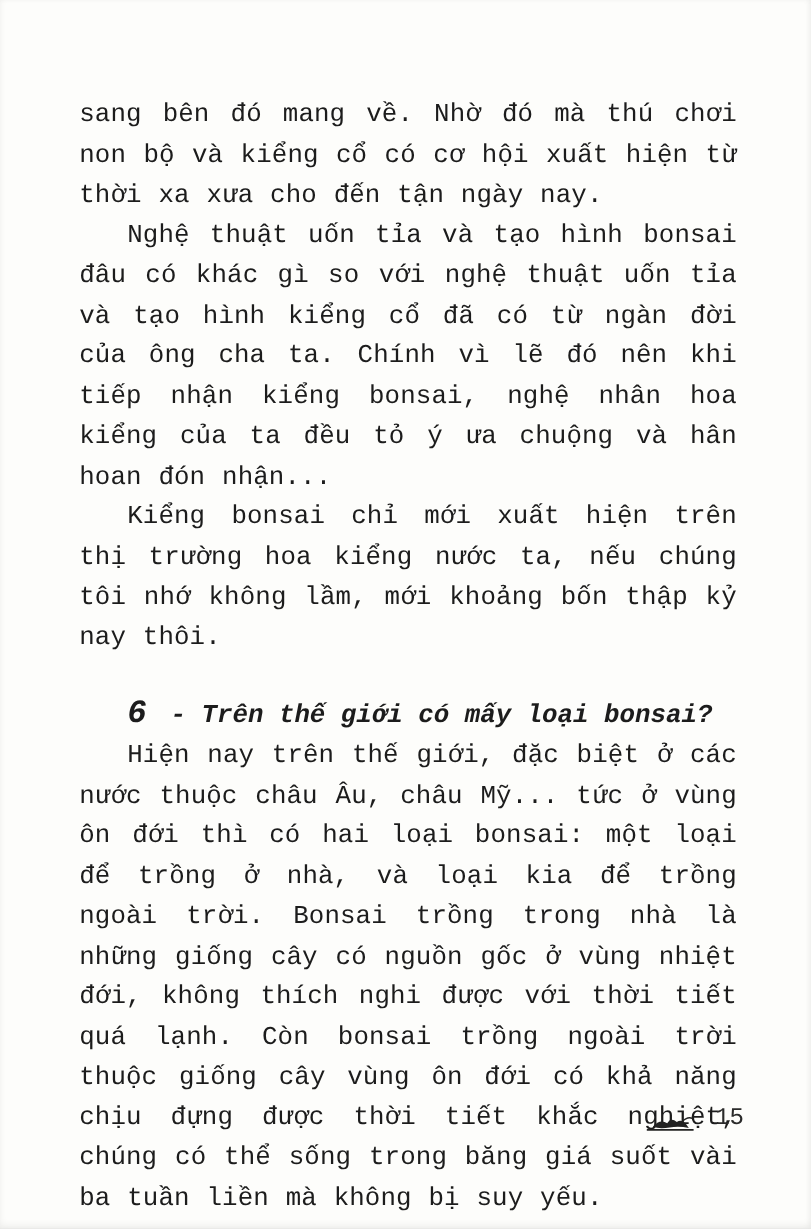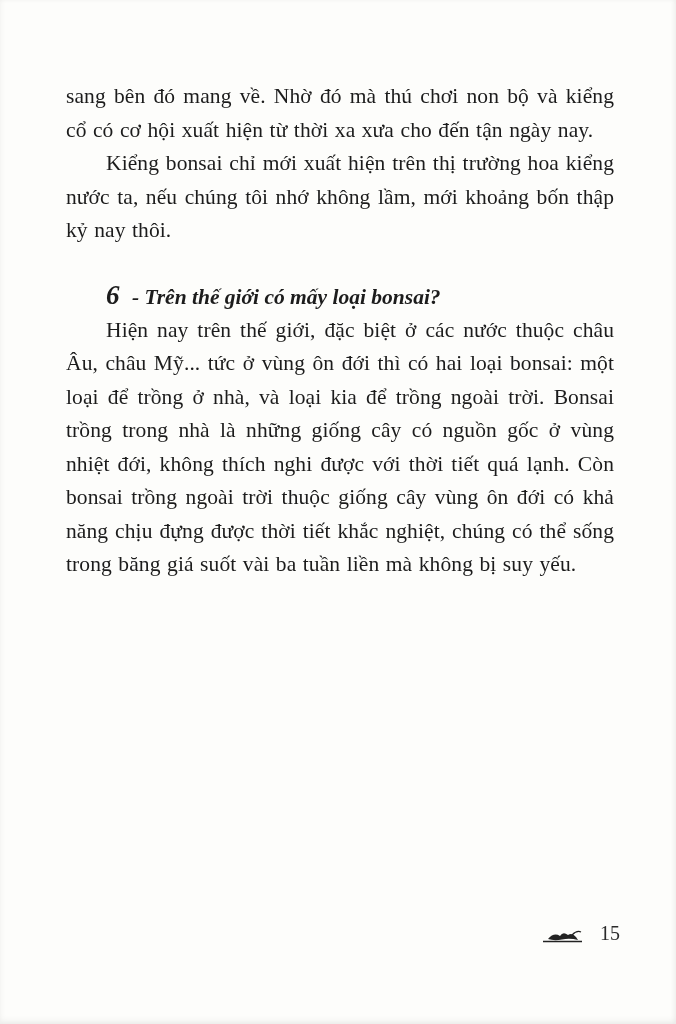--- a/index.html
+++ b/index.html
@@ -3,21 +3,21 @@
 <meta charset="utf-8">
 <style>
   * { margin: 0; padding: 0; box-sizing: border-box; }
   html, body { background: #e8e8e6; }
   .page {
     position: relative;
     width: 676px;
     height: 1024px;
     margin: 0 auto;
     background: #fdfdfb;
-    font-family: Liberation Serif, serif;
+    font-family: Liberation Mono, monospace;
     color: #1c1c1c;
     overflow: hidden;
     box-shadow: inset 0 -3px 6px rgba(0,0,0,0.06), inset -2px 0 4px rgba(0,0,0,0.03);
   }
   .text-block {
     position: absolute;
     left: 66px;
     top: 80px;
     width: 548px;
   }
@@ -63,20 +63,21 @@
   }
 </style>
 </head>
 <body>
 
 <div class="page">
   <div class="text-block">
 
     <p class="para">sang bên đó mang về. Nhờ đó mà thú chơi non bộ và kiểng cổ có cơ hội xuất hiện từ thời xa xưa cho đến tận ngày nay.</p>
 
+    <p class="para indented">Nghệ thuật uốn tỉa và tạo hình bonsai đâu có khác gì so với nghệ thuật uốn tỉa và tạo hình kiểng cổ đã có từ ngàn đời của ông cha ta. Chính vì lẽ đó nên khi tiếp nhận kiểng bonsai, nghệ nhân hoa kiểng của ta đều tỏ ý ưa chuộng và hân hoan đón nhận...</p>
 
     <p class="para indented">Kiểng bonsai chỉ mới xuất hiện trên thị trường hoa kiểng nước ta, nếu chúng tôi nhớ không lầm, mới khoảng bốn thập kỷ nay thôi.</p>
 
     <h2 class="section-heading">
       <span class="heading-number">6</span>
       <span class="heading-label">- Trên thế giới có mấy loại bonsai?</span>
     </h2>
 
     <p class="para indented">Hiện nay trên thế giới, đặc biệt ở các nước thuộc châu Âu, châu Mỹ... tức ở vùng ôn đới thì có hai loại bonsai: một loại để trồng ở nhà, và loại kia để trồng ngoài trời. Bonsai trồng trong nhà là những giống cây có nguồn gốc ở vùng nhiệt đới, không thích nghi được với thời tiết quá lạnh. Còn bonsai trồng ngoài trời thuộc giống cây vùng ôn đới có khả năng chịu đựng được thời tiết khắc nghiệt, chúng có thể sống trong băng giá suốt vài ba tuần liền mà không bị suy yếu.</p>
 

